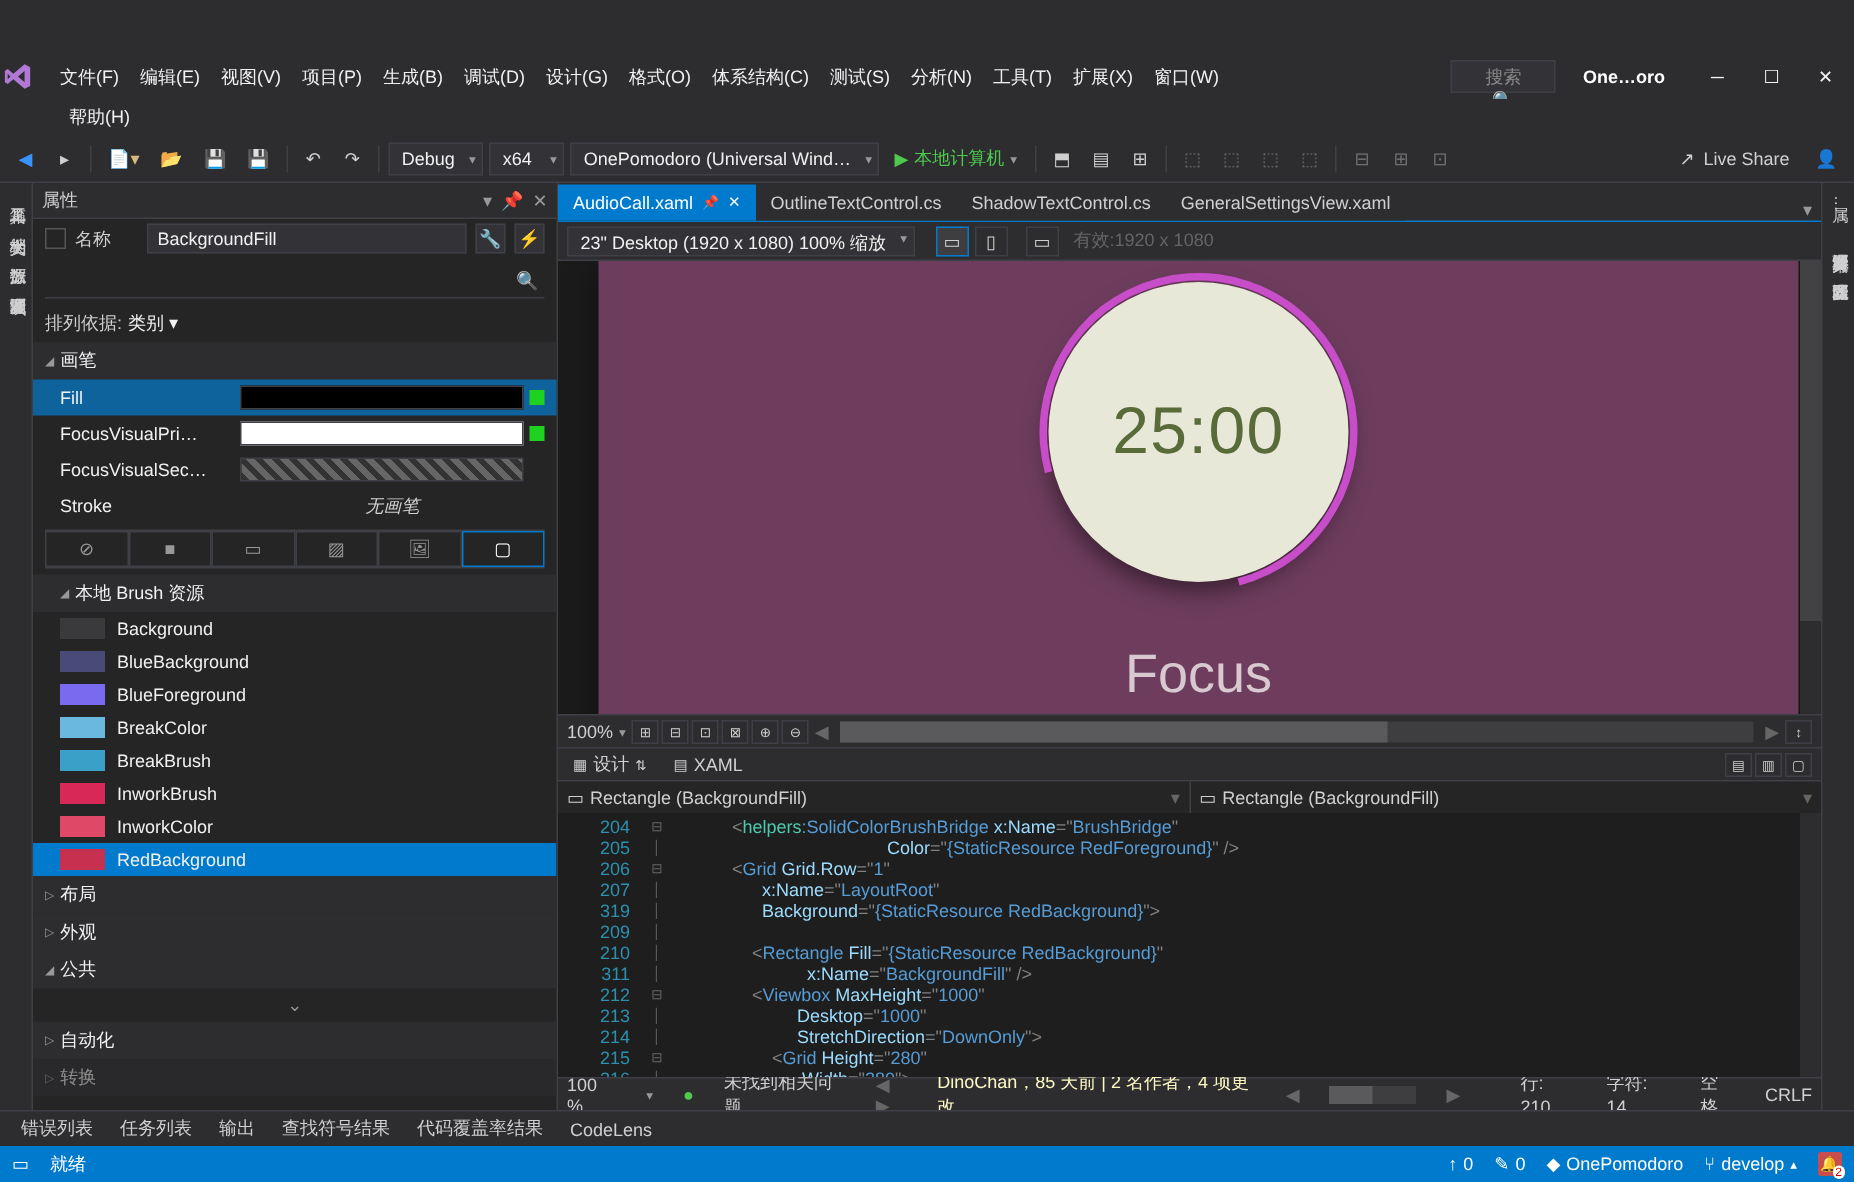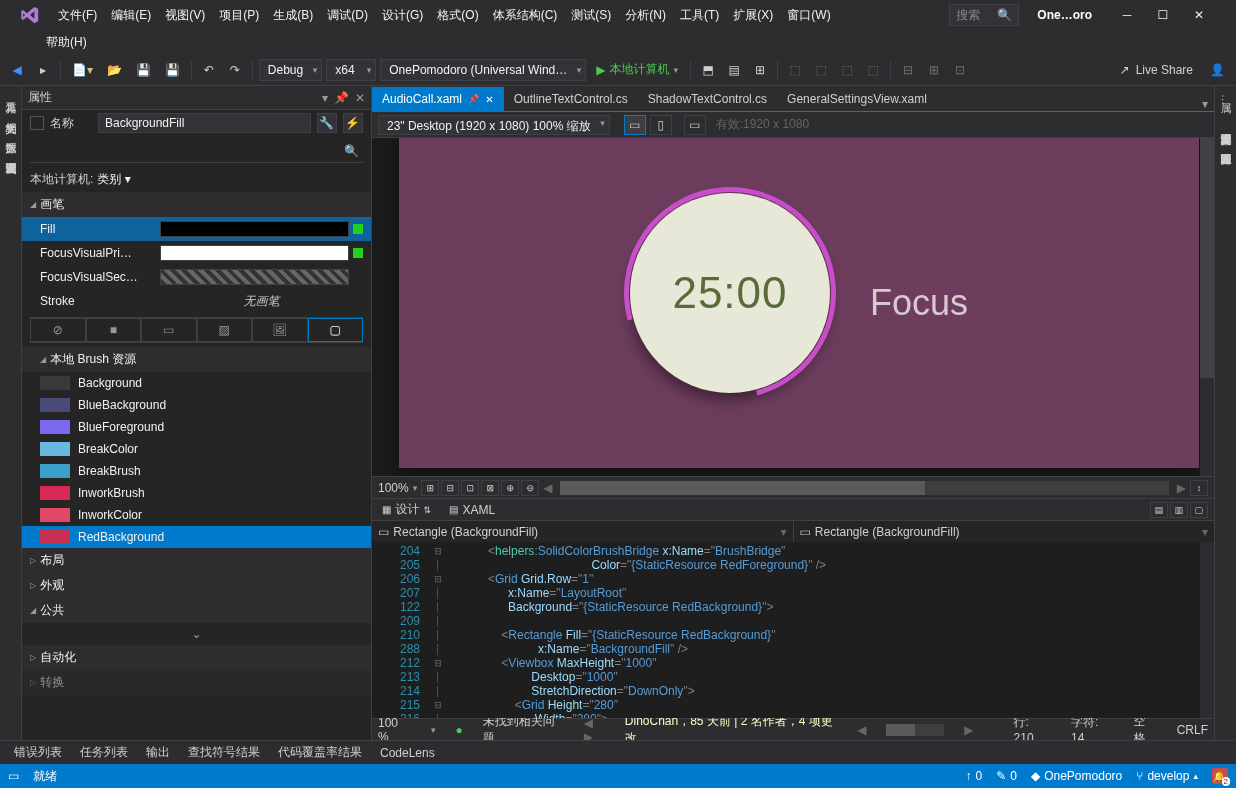--- a/index.html
+++ b/index.html
@@ -1,22 +1,22 @@
 <!DOCTYPE html>
 <html><head>
 <meta charset="utf-8">
 <style>
 * { margin:0; padding:0; box-sizing:border-box; font-family:"Segoe UI","Microsoft YaHei",sans-serif; font-size:12px; }
 body { background:#2d2d30; color:#f1f1f1; width:1236px; height:788px; overflow:hidden; display:flex; flex-direction:column; }
-.title-bar { background:#2d2d30; height:30px; display:flex; align-items:center; padding:0 20px; }
+.title-bar { background:#2d2d30; height:30px; display:flex; align-items:center; padding:0 2px;margin-top:36px; }
 .vs-logo { width:20px; height:20px; margin-right:12px; display:flex; align-items:center; justify-content:center; }
 .vs-logo svg { width:20px; height:20px; }
 .menu-bar { display:flex; gap:2px; flex:1; }
 .menu-item { padding:4px 6px; color:#f1f1f1; cursor:pointer; white-space:nowrap; }
-.search-box { background:#333337; border:1px solid #3f3f46; padding:2px 6px; width:70px; color:#d0d0d0; height:22px; display:flex; align-items:center; justify-content:space-between; }
+.search-box { background:#333337; border:1px solid #3f3f46; padding:2px 6px; width:70px; color:#d0d0d0; height:22px; display:flex; align-items:center; justify-content:space-between;flex-direction:column; }
 .app-name { background:#2d2d30; padding:4px 10px; color:#fff; font-weight:600; margin-left:8px;text-align:right; }
 .win-controls { display:flex; gap:2px; margin-left:8px; }
 .win-btn { width:34px; height:26px; display:flex; align-items:center; justify-content:center; color:#f1f1f1; cursor:pointer; }
 .menu-row2 { background:#2d2d30; height:24px; padding:0 8px 0 40px; display:flex; align-items:center; }
 .toolbar { background:#2d2d30; height:32px; border-bottom:1px solid #3f3f46; display:flex; align-items:center; padding:0 6px; gap:4px; }
 .tb-btn { height:22px; min-width:22px; padding:0 4px; display:flex; align-items:center; justify-content:center; color:#d0d0d0; cursor:pointer; border:1px solid transparent; }
 .tb-sep { width:1px; height:18px; background:#3f3f46; margin:0 2px; }
 .tb-combo { background:#333337; border:1px solid #3f3f46; padding:2px 18px 2px 8px; color:#f1f1f1; height:22px; display:flex; align-items:center; position:relative; cursor:pointer; }
 .tb-combo::after { content:"▾"; position:absolute; right:4px; font-size:9px; color:#999; }
 .play-btn { color:#4ec94e; display:flex; align-items:center; gap:4px; padding:0 6px; height:22px; cursor:pointer; }
@@ -65,21 +65,21 @@
 .doc-tab .pin { font-size:9px; }
 .doc-tabs .spacer { flex:1; }
 .doc-tabs .dd { padding:0 6px; color:#999; }
 .design-toolbar { background:#2d2d30; height:26px; display:flex; align-items:center; padding:0 6px; gap:4px; border-bottom:1px solid #3f3f46; }
 .dt-combo { background:#333337; border:1px solid #3f3f46; padding:2px 18px 2px 8px; color:#f1f1f1; height:20px; position:relative; min-width:220px; }
 .dt-combo::after { content:"▾"; position:absolute; right:4px; font-size:9px; color:#999; }
 .dt-btn { width:22px; height:20px; border:1px solid #3f3f46; display:flex; align-items:center; justify-content:center; cursor:pointer; color:#d0d0d0; }
 .dt-btn.active { background:#3e3e40; border-color:#007acc; }
 .dt-info { color:#656565; margin-left:6px; }
 .designer { flex:1; background:#1b1b1c; position:relative; overflow:hidden; display:flex; align-items:flex-start; justify-content:center; padding-top:0; }
-.canvas { width:800px; height:330px; background:#6e3d5e; position:relative; display:flex; flex-direction:row; align-items:center; justify-content:center; gap:40px; box-shadow:0 4px 20px rgba(0,0,0,0.5);margin-left:12px; }
+.canvas { width:800px; height:330px; background:#6e3d5e; position:relative; display:flex; flex-direction:column; align-items:center; justify-content:center; gap:40px; box-shadow:0 4px 20px rgba(0,0,0,0.5);margin-left:12px; }
 .timer-circle { width:200px; height:200px; border-radius:50%; background:#e8e8d8; display:flex; align-items:center; justify-content:center; box-shadow:0 6px 16px rgba(0,0,0,0.5); position:relative; margin-top:-20px; }
 .timer-ring { position:absolute; inset:-6px; border-radius:50%; border:5px solid #c84dc8; border-bottom-color:transparent; transform:rotate(30deg); }
 .timer-text { font-size:44px; color:#5a6b3a; font-weight:400; letter-spacing:1px; }
 .focus-text { font-size:36px; color:#d8c8d0; font-weight:300; }
 .design-sb { position:absolute; right:0; top:0; bottom:0; width:14px; background:#2d2d30; }
 .design-sb .thumb { background:#424245; width:14px; height:240px; position:absolute; top:0; }
 .zoom-bar { background:#2d2d30; height:22px; display:flex; align-items:center; padding:0 6px; gap:4px; border-top:1px solid #3f3f46; }
 .zoom-bar .zl { color:#d0d0d0; }
 .zoom-tb { display:flex; gap:2px; }
 .zoom-btn { width:18px; height:16px; border:1px solid #3f3f46; display:flex; align-items:center; justify-content:center; font-size:9px; cursor:pointer; color:#d0d0d0; }
@@ -222,21 +222,21 @@
       <div class="prop-cb"></div>
       <div class="prop-label">名称</div>
       <input class="prop-input" value="BackgroundFill" style="">
       <div class="prop-icon-btn">🔧</div>
       <div class="prop-icon-btn">⚡</div>
     </div>
     <div class="search-row">
       <input class="search-input" placeholder="🔍" style="">
     </div>
     <div class="sort-row">
-      <span>本地计算机:</span>
+      <span>排列依据:</span>
       <span class="dd"><span>类别</span> ▾</span>
     </div>
 
     <div class="cat-header">画笔</div>
     <div class="brush-list">
       <div class="brush-row selected">
         <div class="brush-name">Fill</div>
         <div class="brush-swatch" style="background:#000"></div>
         <div class="brush-ind" style="background:#1fd21f"></div>
       </div>
@@ -393,24 +393,24 @@
         <span class="dd">▾</span>
       </div>
     </div>
 
     <div class="code-area">
       <div class="gutter">
         <div>204</div>
           <div>205</div>
           <div>206</div>
         <div>207</div>
-          <div>122</div>
+          <div>319</div>
           <div>209</div>
         <div>210</div>
-          <div>288</div>
+          <div>311</div>
           <div>212</div>
         <div>213</div>
           <div>214</div>
           <div>215</div>
         <div>216</div>
       </div>
       <div class="fold-col">
         <div class="fl">⊟</div>
           <div class="fl">│</div>
           <div class="fl">⊟</div>

